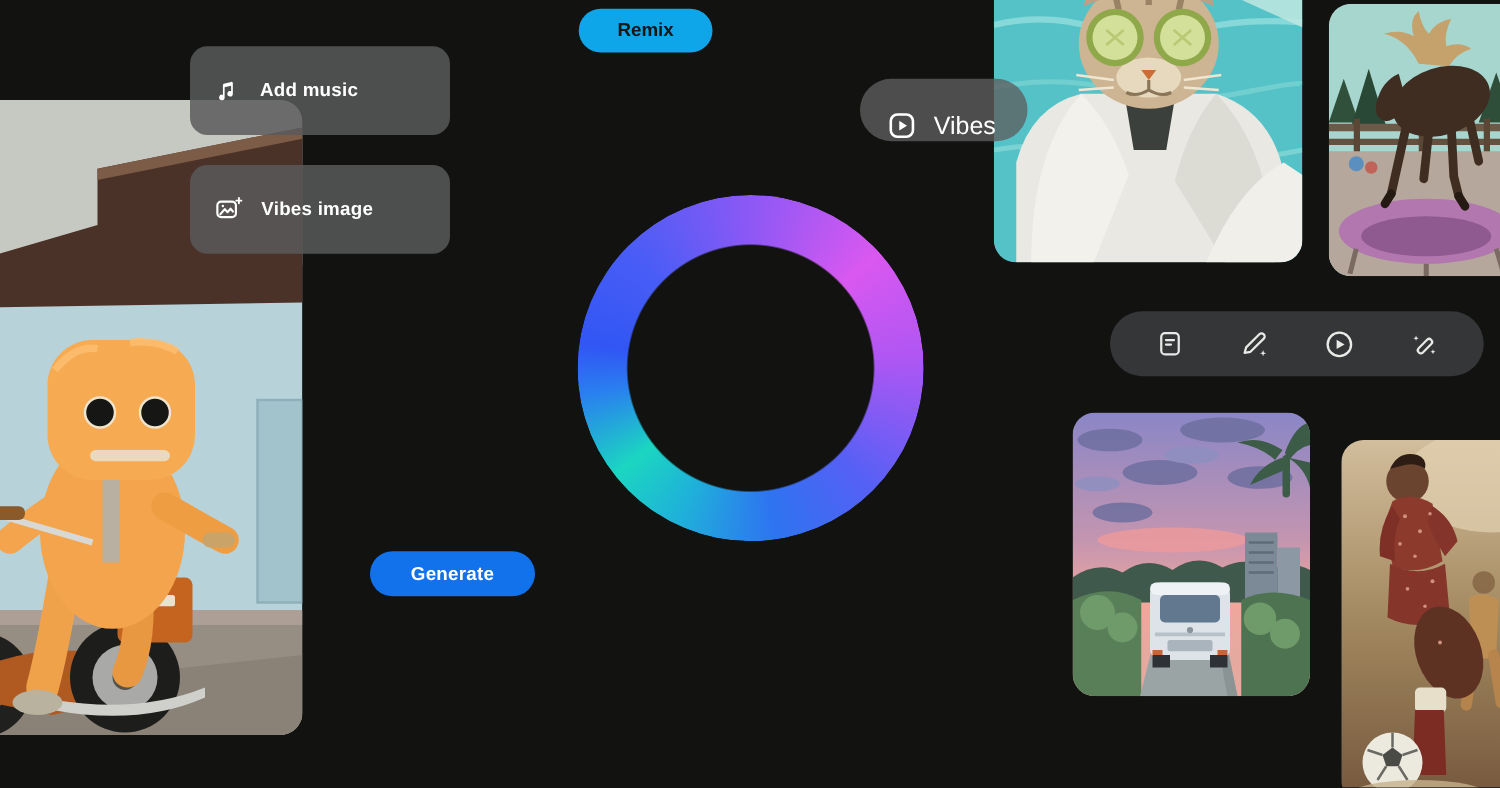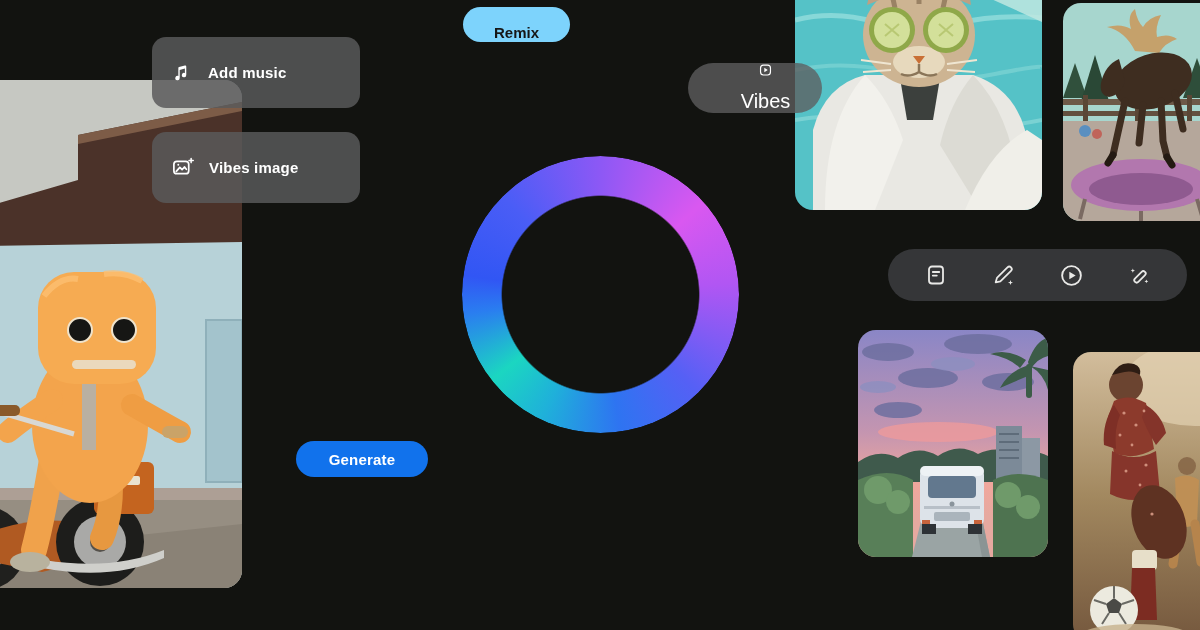--- a/index.html
+++ b/index.html
@@ -17,26 +17,26 @@
 
   
   .action-btn{position:absolute;left:152px;width:208px;height:71px;border:none;
     border-radius:14px;background:rgba(89,89,91,0.84);display:flex;align-items:center;
     gap:15px;padding:0 0 0 19px;cursor:pointer;}
   .action-btn .lbl{color:#ffffff;font-size:15px;font-weight:700;letter-spacing:.2px;white-space:nowrap;}
   .action-btn svg{flex:0 0 auto;}
 
   
   .remix{position:absolute;left:463px;top:7px;width:107px;height:35px;border:none;border-radius:18px;
-    background:#7dd3fc;display:flex;align-items:flex-end;justify-content:center;cursor:pointer;}
+    background:#0ea5e9;display:flex;align-items:center;justify-content:center;cursor:pointer;}
   .remix .lbl{color:#161616;font-size:15px;font-weight:700;}
 
   
   .vibes{position:absolute;left:688px;top:63px;width:134px;height:50px;border:none;border-radius:25px;
-    background:rgba(93,93,95,0.78);display:flex;align-items:center;gap:13px;padding:0 0 0 21px;cursor:pointer;flex-direction:column;}
+    background:rgba(93,93,95,0.78);display:flex;align-items:flex-end;gap:13px;padding:0 0 0 21px;cursor:pointer;}
   .vibes .lbl{color:#ffffff;font-size:20px;font-weight:500;}
 
   
   .ai-ring{position:absolute;left:462px;top:156px;width:277px;height:277px;border-radius:50%;
     background:conic-gradient(from 0deg,
       #8d58f5 0deg, #d958f0 48deg, #b156f3 85deg, #5560f5 135deg,
       #2e74f1 172deg, #1fb0da 205deg, #1bd6c1 232deg, #2a7df0 262deg,
       #3156f4 278deg, #4a5df6 315deg, #8d58f5 360deg);
     -webkit-mask:radial-gradient(circle closest-side, transparent 98px, #000 99.5px);
     mask:radial-gradient(circle closest-side, transparent 98px, #000 99.5px);}

